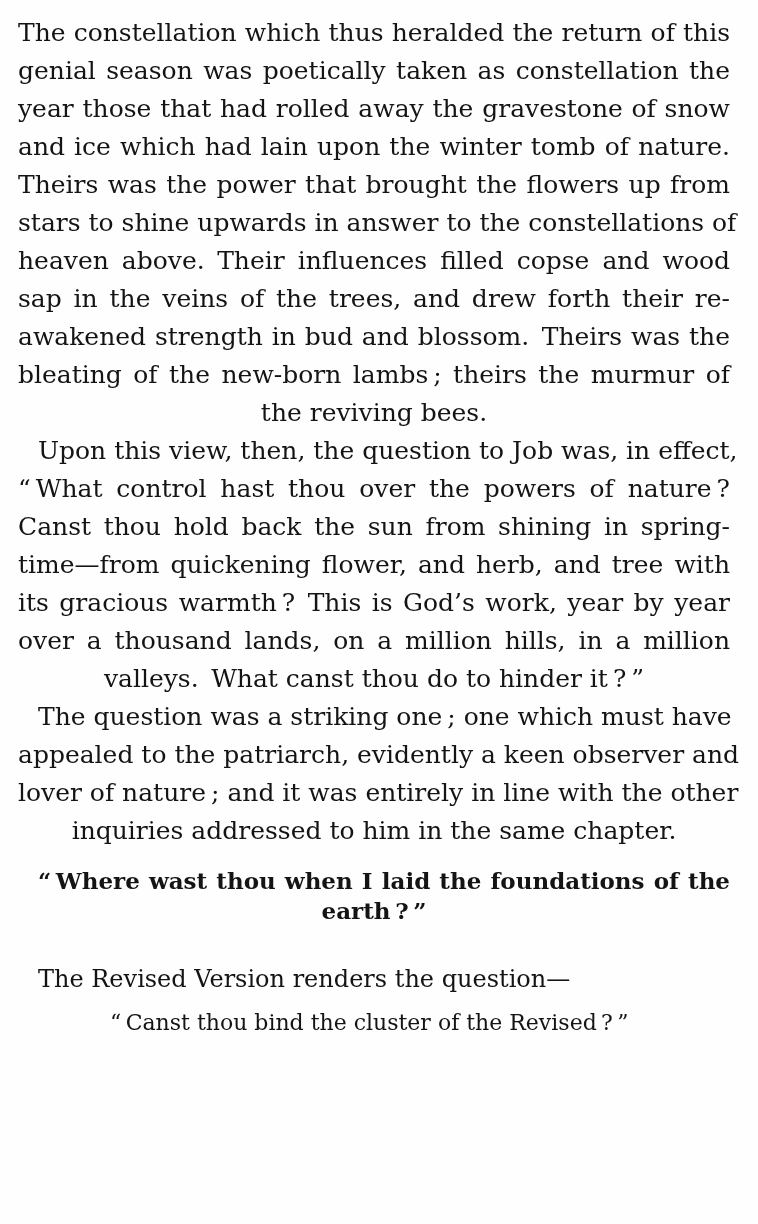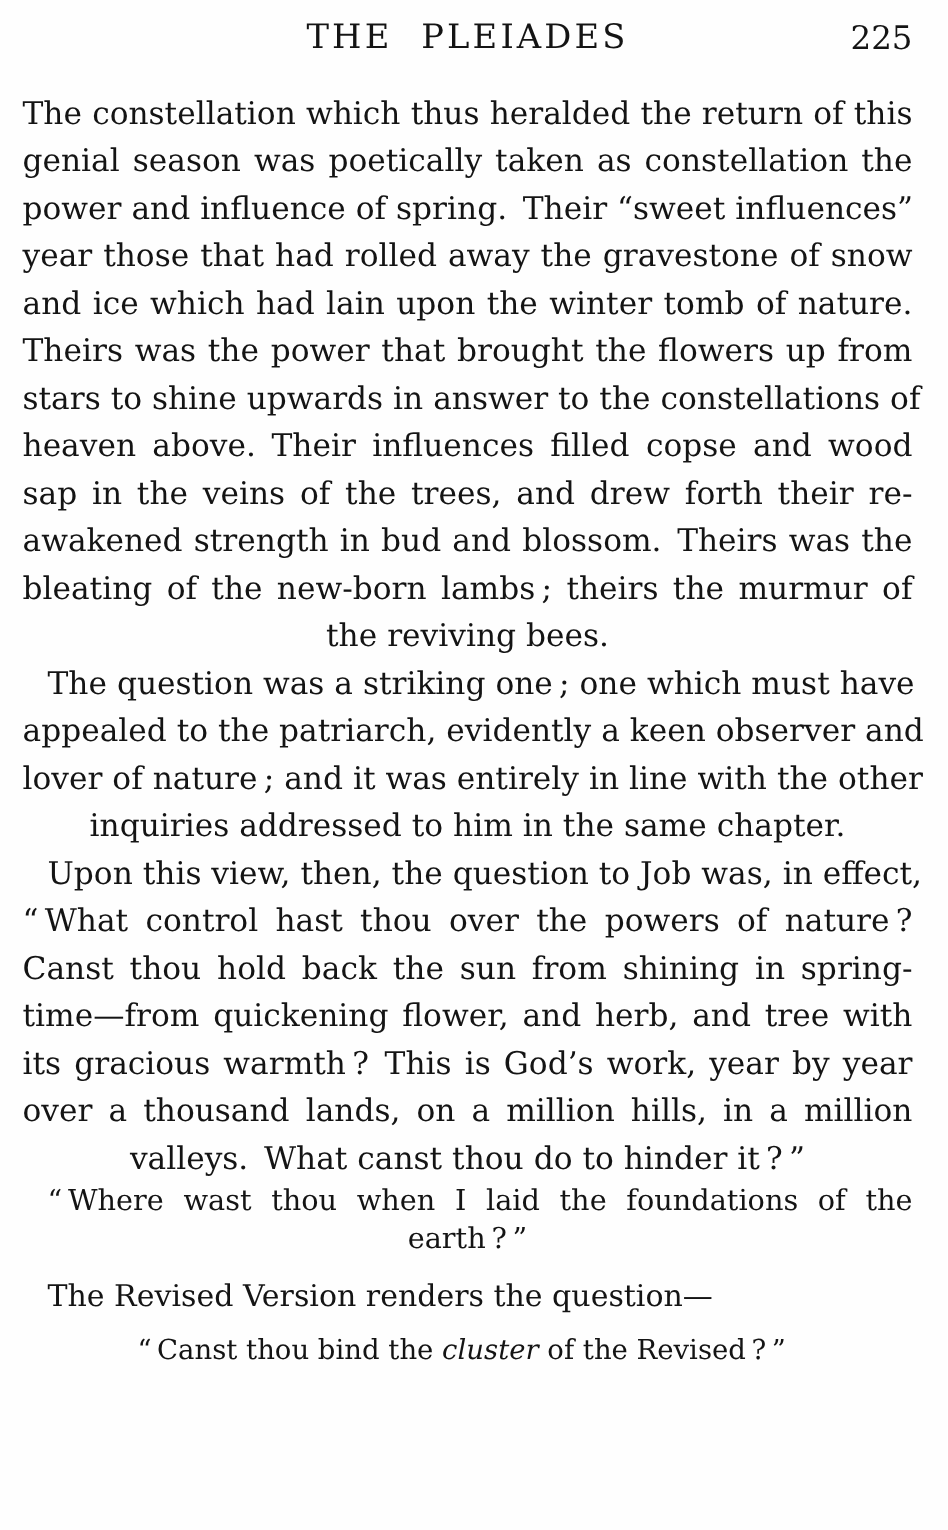--- a/index.html
+++ b/index.html
@@ -27,75 +27,70 @@
   }
   .line{
     font-size:25px;
     line-height:38px;
     height:38px;
     white-space:nowrap;
   }
   .jl{text-align:justify;text-align-last:justify;-moz-text-align-last:justify;}
   .ll{text-align:center;}
   .ind{text-indent:20px;}
-  .bq{margin-top:0;}
+  .bq{margin-top:16px;font-weight:bold;}
   .bq .line{font-size:23px;line-height:30px;height:30px;}
   .transition-line{
-    margin-top:12px;
+    margin-top:34px;
     font-size:24px;line-height:38px;height:38px;
     text-indent:20px;white-space:nowrap;
   }
   .verse{
     margin-top:10px;
     padding-left:92px;
     font-size:22px;line-height:30px;height:30px;
     white-space:nowrap;
   }
-  .verse .em{font-style:italic;}
+  .verse .em{}
 </style>
 </head>
 <body>
 
 <div class="page">
 
-  <div class="header">
-    <div class="title">THE PLEIADES</div>
-    <div class="folio">225</div>
-  </div>
 
   <div>
     <div class="line jl">The constellation which thus heralded the return of this</div>
     <div class="line jl">genial season was poetically taken as constellation the</div>
-    <div class="line jl">power and influence of spring. Their “sweet influences”</div>
     <div class="line jl">year those that had rolled away the gravestone of snow</div>
     <div class="line jl">and ice which had lain upon the winter tomb of nature.</div>
     <div class="line jl">Theirs was the power that brought the flowers up from</div>
     <div class="line jl">stars to shine upwards in answer to the constellations of</div>
     <div class="line jl">heaven above. Their influences filled copse and wood</div>
     <div class="line jl">sap in the veins of the trees, and drew forth their re-</div>
     <div class="line jl">awakened strength in bud and blossom. Theirs was the</div>
     <div class="line jl">bleating of the new-born lambs ; theirs the murmur of</div>
     <div class="line ll">the reviving bees.</div>
   </div>
 
   <div>
-    <div class="line jl ind">The question was a striking one ; one which must have</div>
-    <div class="line jl">appealed to the patriarch, evidently a keen observer and</div>
-    <div class="line jl">lover of nature ; and it was entirely in line with the other</div>
-    <div class="line ll">inquiries addressed to him in the same chapter.</div>
-  </div>
-
-  <div>
     <div class="line jl ind">Upon this view, then, the question to Job was, in effect,</div>
     <div class="line jl">“ What control hast thou over the powers of nature ?</div>
     <div class="line jl">Canst thou hold back the sun from shining in spring-</div>
     <div class="line jl">time—from quickening flower, and herb, and tree with</div>
     <div class="line jl">its gracious warmth ? This is God’s work, year by year</div>
     <div class="line jl">over a thousand lands, on a million hills, in a million</div>
     <div class="line ll">valleys. What canst thou do to hinder it ? ”</div>
+  </div>
+
+  <div>
+    <div class="line jl ind">The question was a striking one ; one which must have</div>
+    <div class="line jl">appealed to the patriarch, evidently a keen observer and</div>
+    <div class="line jl">lover of nature ; and it was entirely in line with the other</div>
+    <div class="line ll">inquiries addressed to him in the same chapter.</div>
   </div>
 
   <div class="bq">
     <div class="line jl ind">“ Where wast thou when I laid the foundations of the</div>
     <div class="line ll">earth ? ”</div>
   </div>
 
   <div class="transition-line">The Revised Version renders the question—</div>
 
   <div class="verse"><span>“ Canst thou bind the </span><span class="em">cluster</span><span> of the Revised ? ”</span></div>

